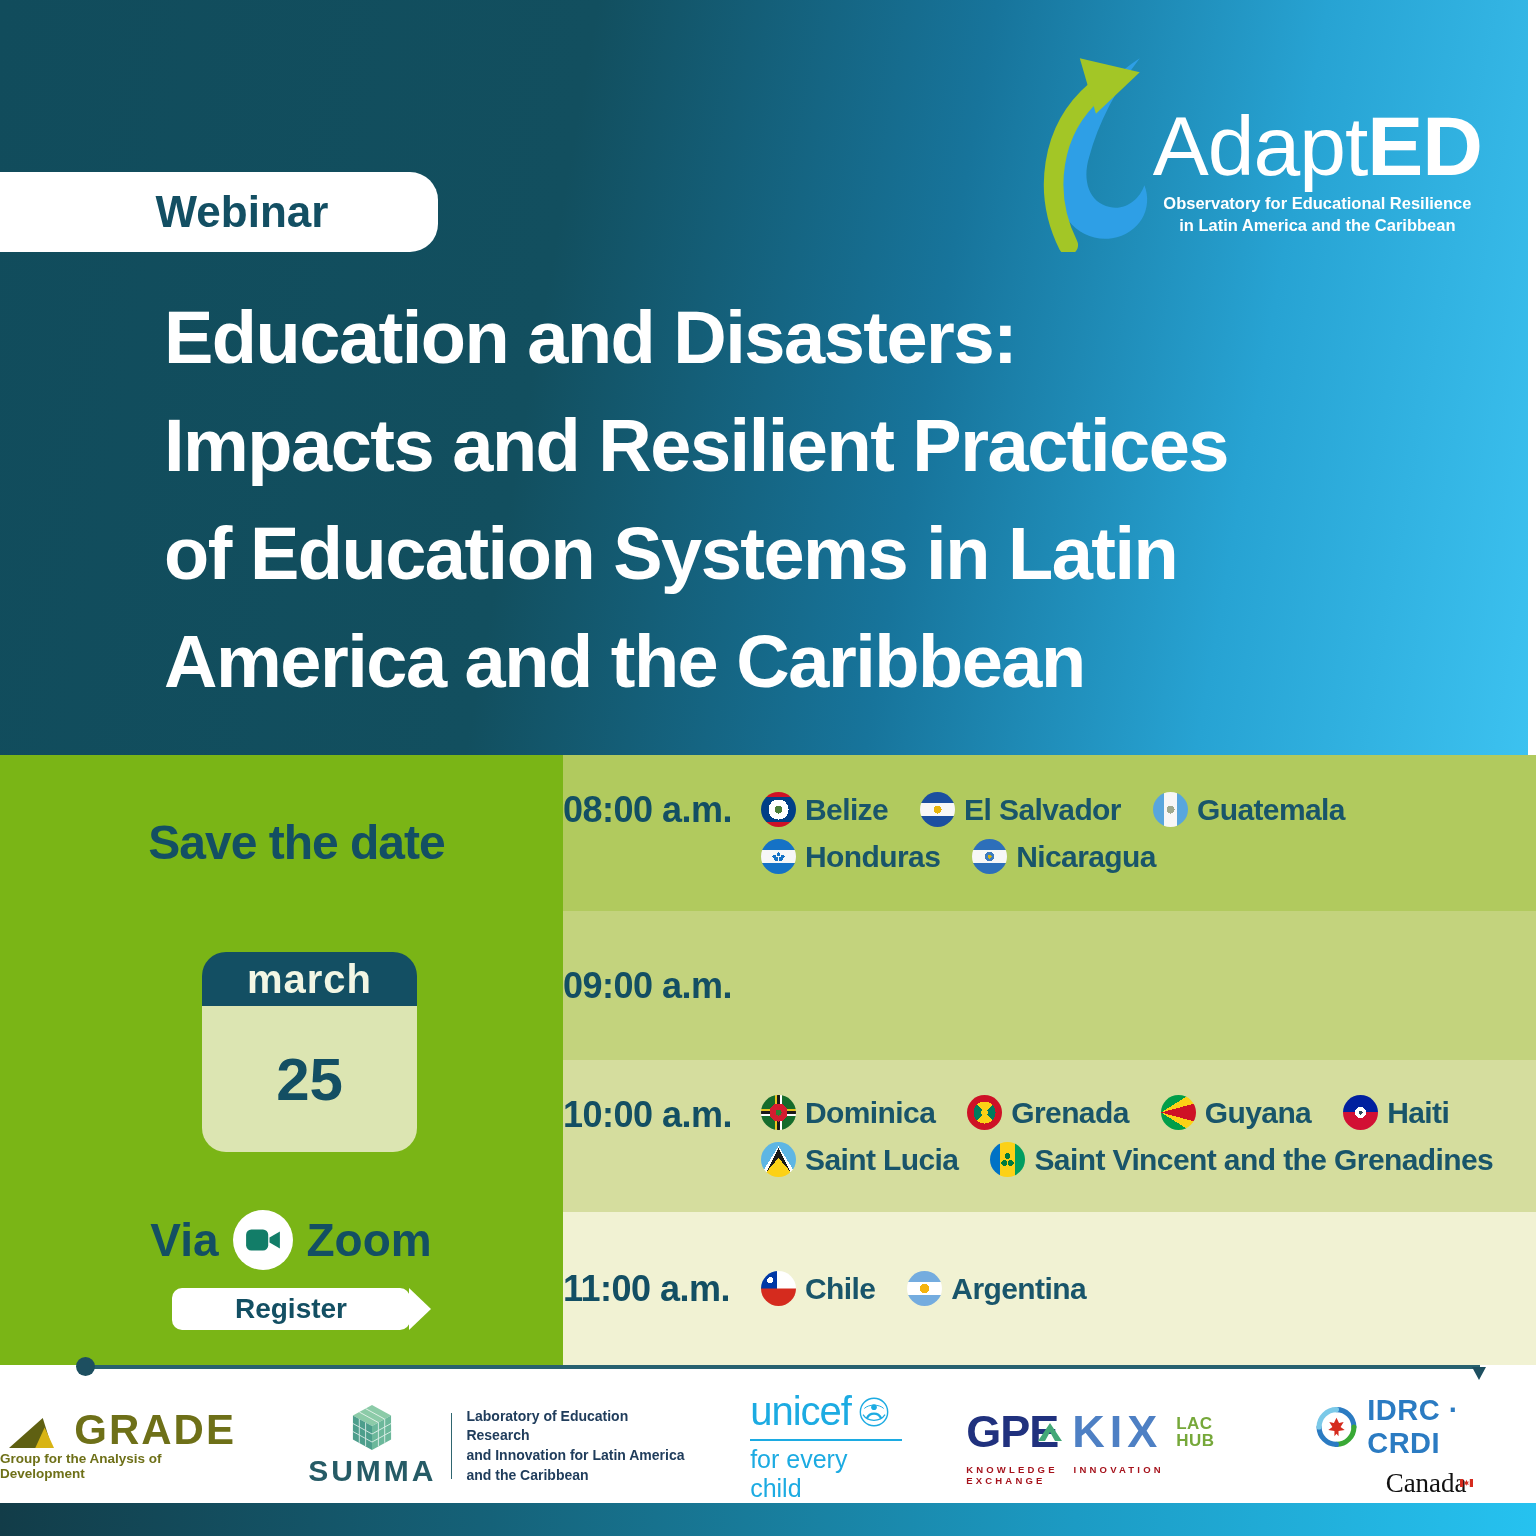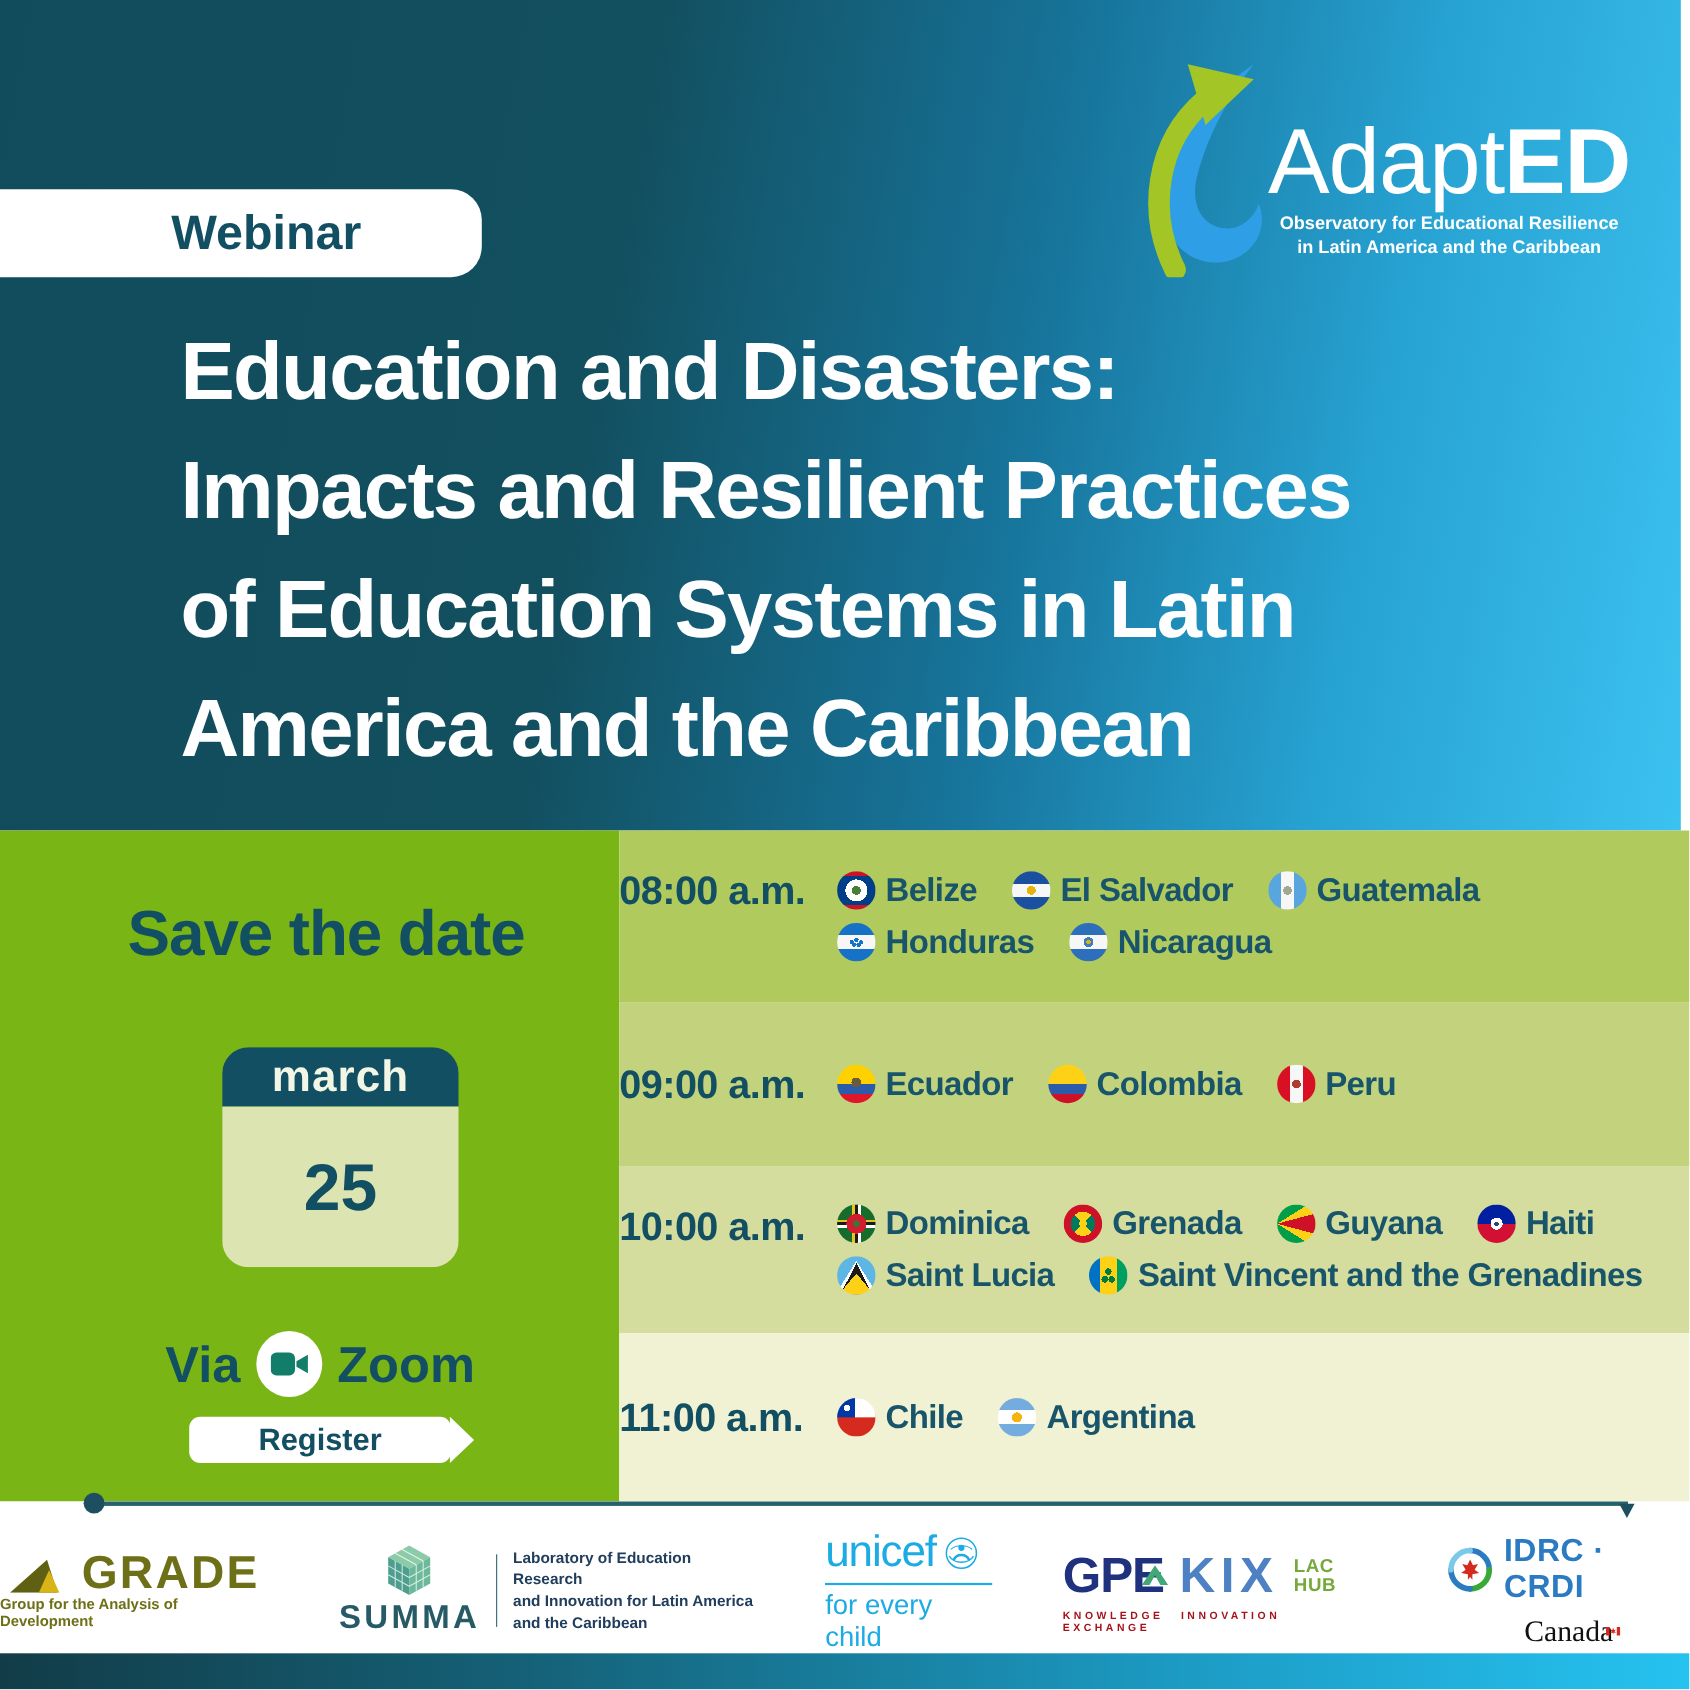--- a/index.html
+++ b/index.html
@@ -19,21 +19,21 @@
   .brand-name .light{font-weight:300;}
   .brand-name .bold{font-weight:800;}
   .brand-tagline{color:#fff;font-size:16.5px;font-weight:600;line-height:1.35;text-align:center;margin-top:4px;}
   .title{position:absolute;left:148px;top:268px;margin:16px;color:#fff;font-size:74px;font-weight:800;
     line-height:108px;letter-spacing:-1.5px;white-space:pre-line;}
 
   
   .mid{position:absolute;left:0;top:755px;width:1536px;height:610px;}
   .left-panel{position:absolute;left:0;top:0;width:563px;height:610px;background:#7AB516;}
   .std-heading{position:absolute;left:30px;right:0;top:60px;margin:0;text-align:center;
-    font-size:58px;font-weight:800;color:#134F63;letter-spacing:-1px;}
+    font-size:48px;font-weight:800;color:#134F63;letter-spacing:-1px;}
   .calendar{position:absolute;left:202px;top:197px;width:215px;height:200px;border-radius:24px;overflow:hidden;
     display:flex;flex-direction:column;box-shadow:0 0 0 0 transparent;}
   .cal-header{height:54px;background:#134F63;color:#F2F6E4;display:flex;align-items:center;justify-content:center;
     font-size:40px;font-weight:600;letter-spacing:1px;}
   .cal-body{flex:1;background:#DCE5B2;display:flex;align-items:center;justify-content:center;
     font-size:60px;font-weight:800;color:#134F63;}
   .via-zoom{position:absolute;left:0;right:0;top:455px;display:flex;align-items:center;justify-content:center;gap:14px;
     font-size:46px;font-weight:800;color:#134F63;padding-left:19px;}
   .zoom-circle{width:60px;height:60px;border-radius:50%;background:#fff;display:flex;align-items:center;justify-content:center;flex:none;}
   .register-btn{position:absolute;left:172px;top:533px;width:238px;height:42px;background:#fff;border-radius:10px;
@@ -237,36 +237,20 @@
             <span class="country">
                 <span class="flag flag-nicaragua"></span>
                 <span class="cname">Nicaragua</span>
               </span>
           </div>
         </div>
       </div>
 
       <div class="row row-2">
         <div class="time">09:00 a.m.</div>
-        <div class="lines">
-          <div class="line">
-            <span class="country">
-                <span class="flag flag-ecuador"></span>
-                <span class="cname">Ecuador</span>
-              </span>
-            <span class="country">
-                <span class="flag flag-colombia"></span>
-                <span class="cname">Colombia</span>
-              </span>
-            <span class="country">
-                <span class="flag flag-peru"></span>
-                <span class="cname">Peru</span>
-              </span>
-          </div>
-        </div>
       </div>
 
       <div class="row row-3 row-multi">
         <div class="time">10:00 a.m.</div>
         <div class="lines">
           <div class="line">
             <span class="country">
                 <span class="flag flag-dominica"></span>
                 <span class="cname">Dominica</span>
               </span>

